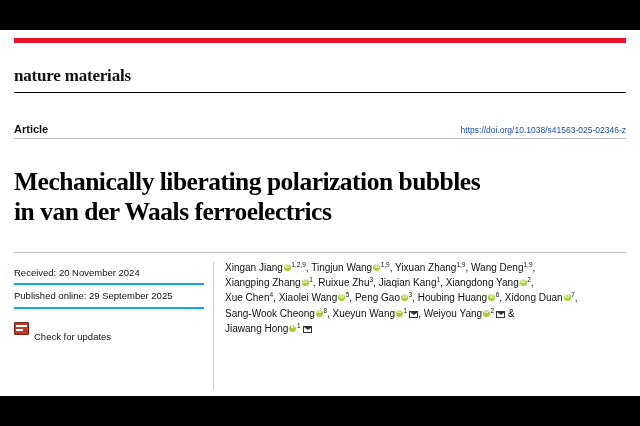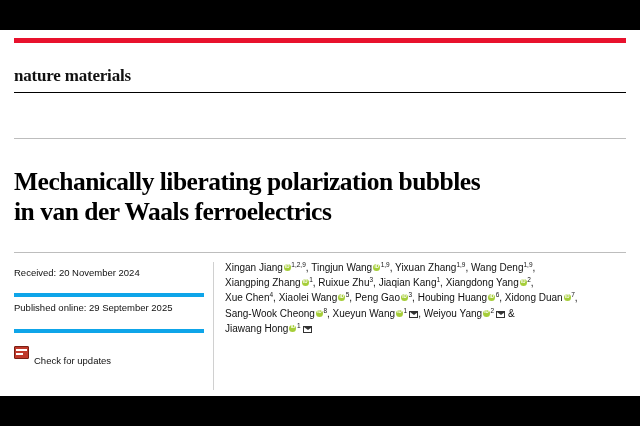--- a/index.html
+++ b/index.html
@@ -102,22 +102,22 @@
   .col-left {
     position: absolute;
     left: 14px;
     top: 232px;
     width: 190px;
     font-family: "Liberation Sans", sans-serif;
     font-size: 9.5px;
     color: #111111;
   }
   .hist-item {
-    padding: 5px 0 15px 0;
-    border-bottom: 4px solid #0ea5e9;
+    padding: 5px 0 5px 0;
+    border-bottom: 2px solid #0ea5e9;
     line-height: 1.2;
   }
   .hist-item:first-child {
     border-top: none;
   }
   .checkupdates {
     display: flex;
     align-items: center;
     gap: 5px;
     padding-top: 7px;
@@ -227,20 +227,24 @@
 </head>
 <body>
 
 <div class="page">
 
   <div class="top-rule"></div>
 
   <div class="journal-title">nature materials</div>
   <div class="journal-rule"></div>
 
+  <div class="artline">
+    <span class="article-label">Article</span>
+    <a class="doi-link" href="#">https://doi.org/10.1038/s41563-025-02346-z</a>
+  </div>
   <div class="artline-rule"></div>
 
   <h1 class="paper-title">
     <span>Mechanically liberating polarization bubbles</span><br>
     <span>in van der Waals ferroelectrics</span>
   </h1>
 
   <div class="meta-rule"></div>
 
   <div class="col-left">

